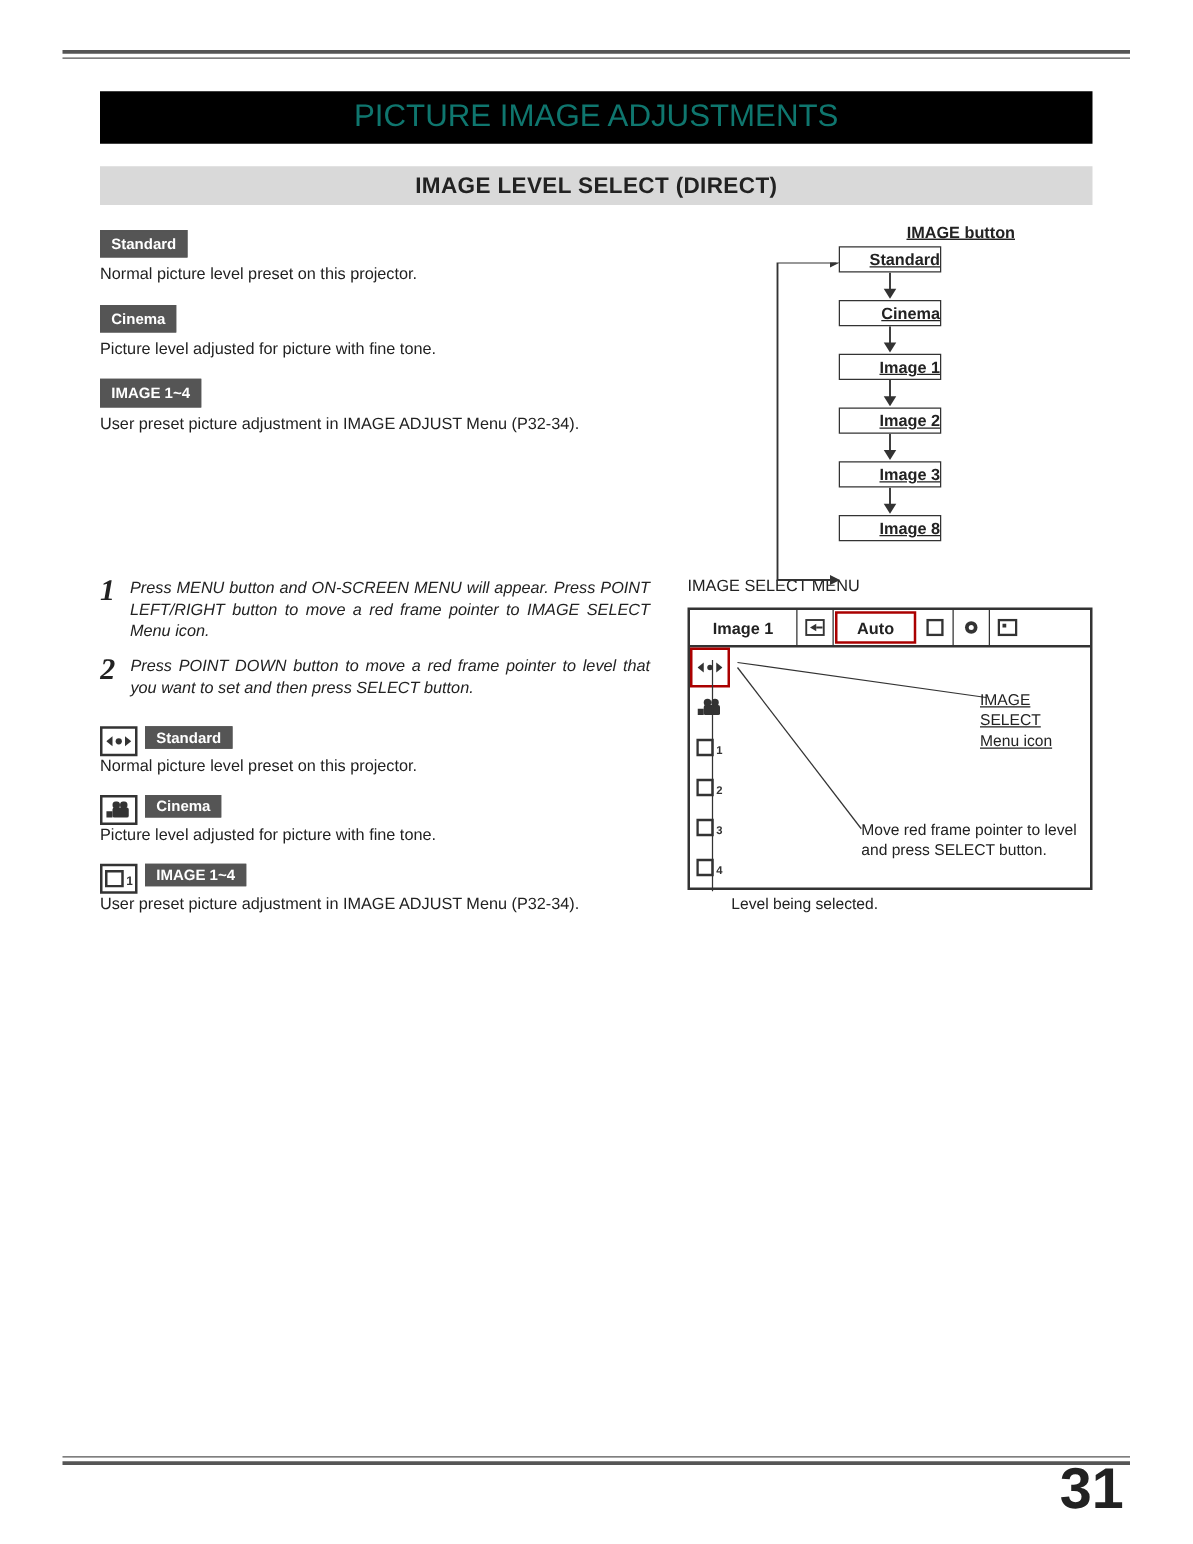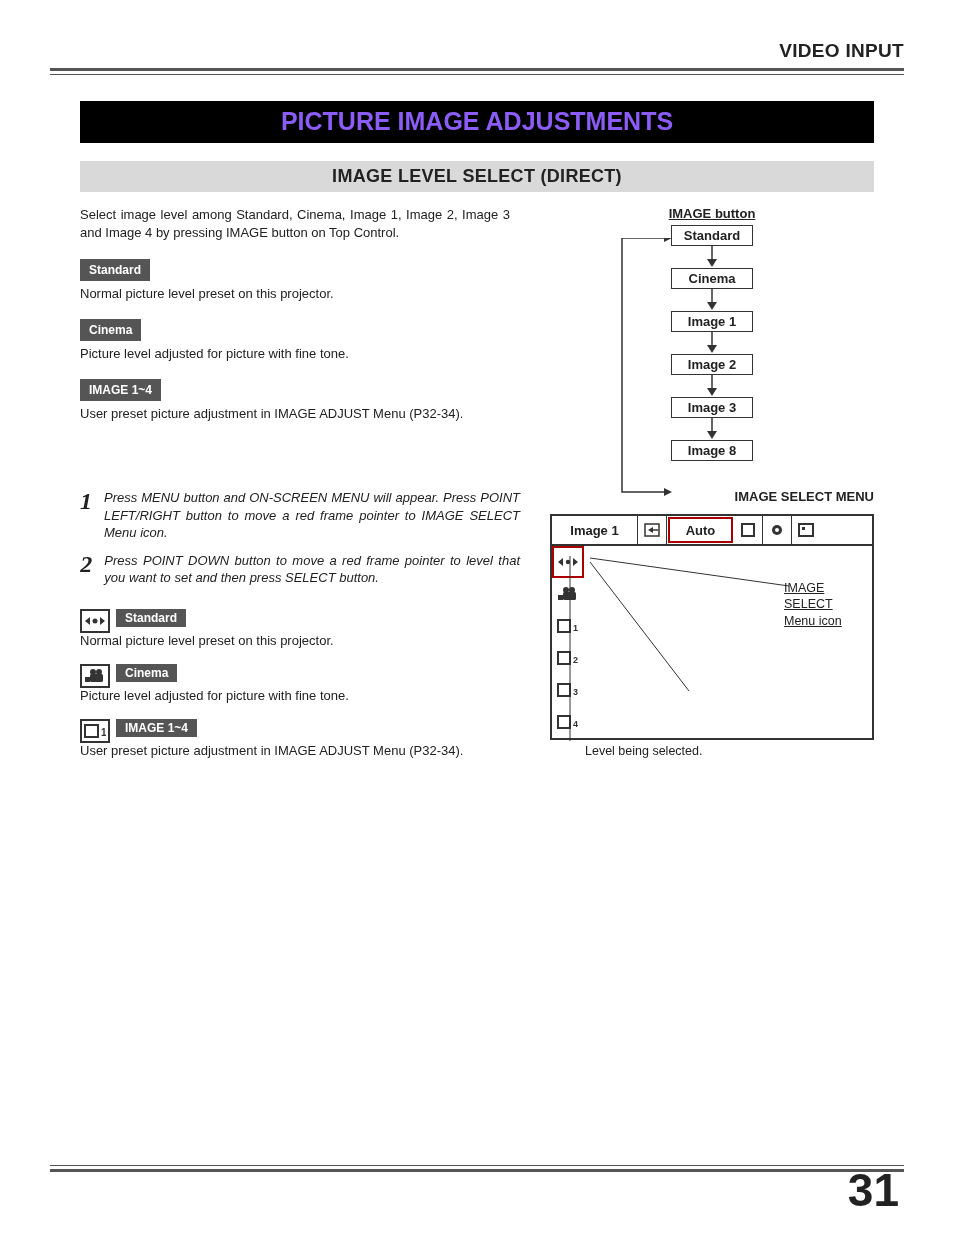--- a/index.html
+++ b/index.html
@@ -24,24 +24,24 @@
     margin-bottom: 6px;
   }
   .top-rules {
     margin-bottom: 26px;
   }
   .rule-thick { border: none; border-top: 3px solid #555; margin: 0 0 3px 0; }
   .rule-thin  { border: none; border-top: 1px solid #555; margin: 0; }
   .content { margin: 0 30px; }
   .title-bar {
     background: #000;
-    color: #8b5cf6;
+    color: #0f766e;
     text-align: center;
     font-size: 25px;
-    font-weight: bold;
+    font-weight: normal;
     padding: 6px 0 7px 0;
     margin-bottom: 18px;
   }
   .section-bar {
     background: #d9d9d9;
     text-align: center;
     font-weight: bold;
     font-size: 18px;
     padding: 5px 0 5px 0;
     margin-bottom: 14px;
@@ -59,21 +59,21 @@
     font-size: 12px;
     font-weight: bold;
     padding: 2px 8px;
     border: 1px solid #555;
     margin: 6px 0 4px 0;
   }
   .desc { font-size: 13px; margin: 0 0 10px 0; }
   .item-with-icon { display:flex; align-items:flex-start; gap:6px; line-height:1; }
   .item-with-icon .mini-icon { margin-top:6px; flex:0 0 auto; }
   
-  .flow { text-align: center; }
+  .flow { text-align: right; text-decoration: underline; }
   .flow-label { font-weight: bold; font-size: 13px; text-decoration: underline; }
   .flow-box {
     width: 80px;
     margin: 0 auto;
     border: 1px solid #333;
     font-size: 13px;
     font-weight: bold;
     background:#fff;
     padding: 2px 0;
   }
@@ -89,21 +89,21 @@
   .step-num {
     font-family: Georgia, 'Times New Roman', serif;
     font-style: italic;
     font-weight: bold;
     font-size: 24px;
     line-height: 1;
     width: 20px;
     text-align: center;
   }
   .step-text { text-align: justify; line-height: 1.35; font-style: italic; }
-  .menu-heading { font-weight: bold; font-size: 13px; margin-bottom: 10px; text-align: right; }
+  .menu-heading { font-weight: normal; font-size: 13px; margin-bottom: 10px; }
   
   .osd {
     width: 320px;
     border: 2px solid #333;
     background: #fff;
     font-size: 12px;
   }
   .osd-top {
     display:flex;
     border-bottom: 2px solid #333;
@@ -149,35 +149,33 @@
     bottom: 18px;
     font-size: 46px;
     font-weight: bold;
   }
   .bottom-rules { position:absolute; left:50px; right:50px; bottom: 60px; }
 </style>
 </head>
 <body>
 
 <div class="page">
-  <div class="top-header">VIDEO INPUT</div>
   <div class="top-rules">
     <hr class="rule-thick">
       <hr class="rule-thin">
   </div>
 
   <div class="content">
 
     <div class="title-bar">PICTURE IMAGE ADJUSTMENTS</div>
 
     <div class="section-bar">IMAGE LEVEL SELECT (DIRECT)</div>
 
     <div class="direct-row">
       <div class="direct-left">
-        <p class="para">Select image level among Standard, Cinema, Image 1, Image 2, Image 3 and Image 4 by pressing IMAGE button on Top Control.</p>
 
         <div>
           <span class="label-badge">Standard</span>
           <div class="desc">Normal picture level preset on this projector.</div>
         </div>
         <div>
           <span class="label-badge">Cinema</span>
           <div class="desc">Picture level adjusted for picture with fine tone.</div>
         </div>
         <div>
@@ -362,20 +360,24 @@
                 <line x1="6" y1="12" x2="205" y2="40" stroke="#333" stroke-width="1"></line>
               </svg>
               <div class="osd-callout" style="left:200px; top:34px;text-decoration:underline;">
                 <span>IMAGE SELECT</span><br>
                 <span>Menu icon</span>
               </div>
 
               <svg style="position:absolute; left:0; top:0;" width="290" height="160">
                 <line x1="6" y1="16" x2="105" y2="145" stroke="#333" stroke-width="1"></line>
               </svg>
+              <div class="osd-callout" style="left:105px; top:138px;">
+                <span>Move red frame pointer to level</span><br>
+                <span>and press SELECT button.</span>
+              </div>
 
               <svg style="position:absolute; left:-24px; top:10px;" width="20" height="192">
                 <line x1="10" y1="0" x2="10" y2="185" stroke="#333" stroke-width="1"></line>
               </svg>
             </div>
           </div>
         </div>
         <div style="font-size:12.5px; margin-top:4px;margin-left:35px;">Level being selected.</div>
       </div>
     </div>

